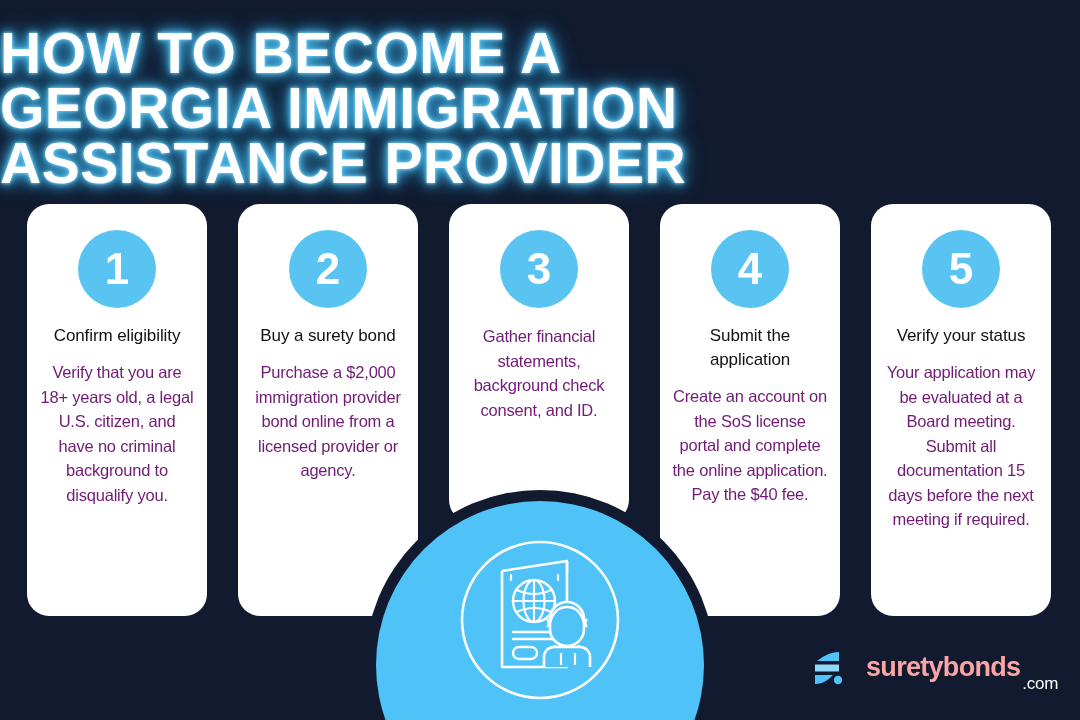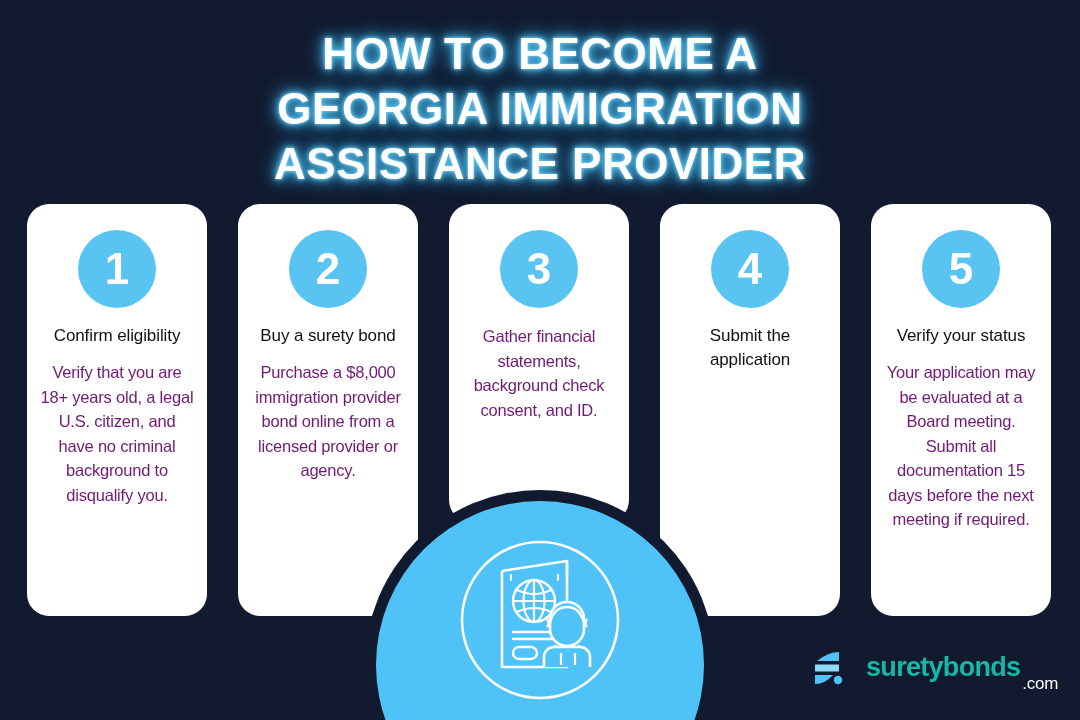--- a/index.html
+++ b/index.html
@@ -17,23 +17,22 @@
     width:1080px; height:720px;
     background:#111A2E;
     overflow:hidden;
   }
 
   
   #title {
     position:absolute;
     left:0; top:26px;
     width:1080px;
-    text-align:center;
     color:#FFFFFF;
-    font-size:44px;
+    font-size:57px;
     font-weight:bold;
     line-height:55px;
     letter-spacing:0.5px;
     text-transform:uppercase;
     font-stretch:condensed;
     text-shadow:
        0 0 3px #7FD3F7,
        0 0 7px #5FC6F3,
        0 0 14px #3FB6ED,
        0 0 22px #2E9FD8;
@@ -116,21 +115,21 @@
   #logo {
     position:absolute;
     right:22px; bottom:28px;
     display:flex;
     align-items:center;
     gap:13px;
     z-index:8;
   }
   #logo-mark { width:34px; height:34px; display:block; }
   #logo-text {
-    color:#14b8a6;
+    color:#fca5a5;
     font-size:27px;
     font-weight:bold;
     letter-spacing:-0.7px;
     line-height:1;
     margin-left:8px;
   }
   #logo-tld {
     color:#FFFFFF;
     font-size:17px;
     font-weight:normal;
@@ -151,31 +150,33 @@
 
     <div class="card" style="left: 0px; height: 412px;">
       <div class="card-num">1</div>
       <div class="card-title">Confirm eligibility</div>
       <div class="card-body">Verify that you are 18+ years old, a legal U.S. citizen, and have no criminal background to disqualify you.</div>
     </div>
 
     <div class="card" style="left: 211px; height: 412px;">
       <div class="card-num">2</div>
       <div class="card-title">Buy a surety bond</div>
-      <div class="card-body">Purchase a $8,000 immigration provider bond online from a licensed provider or agency.</div>
+      <div class="card-body">Purchase a $2,000 immigration provider bond online from a licensed provider or agency.</div>
     </div>
 
     <div class="card" style="left: 422px; height: 318px;">
       <div class="card-num">3</div>
       <div class="card-body">Gather financial statements, background check consent, and ID.</div>
     </div>
 
     <div class="card" style="left: 633px; height: 412px;">
       <div class="card-num">4</div>
       <div class="card-title">Submit the application</div>
+      <div class="card-body">Create an account on the SoS license portal and complete the online application.
+Pay the $40 fee.</div>
     </div>
 
     <div class="card" style="left: 844px; height: 412px;">
       <div class="card-num">5</div>
       <div class="card-title">Verify your status</div>
       <div class="card-body">Your application may be evaluated at a Board meeting. Submit all documentation 15 days before the next meeting if required.</div>
     </div>
 
   </div>
 

